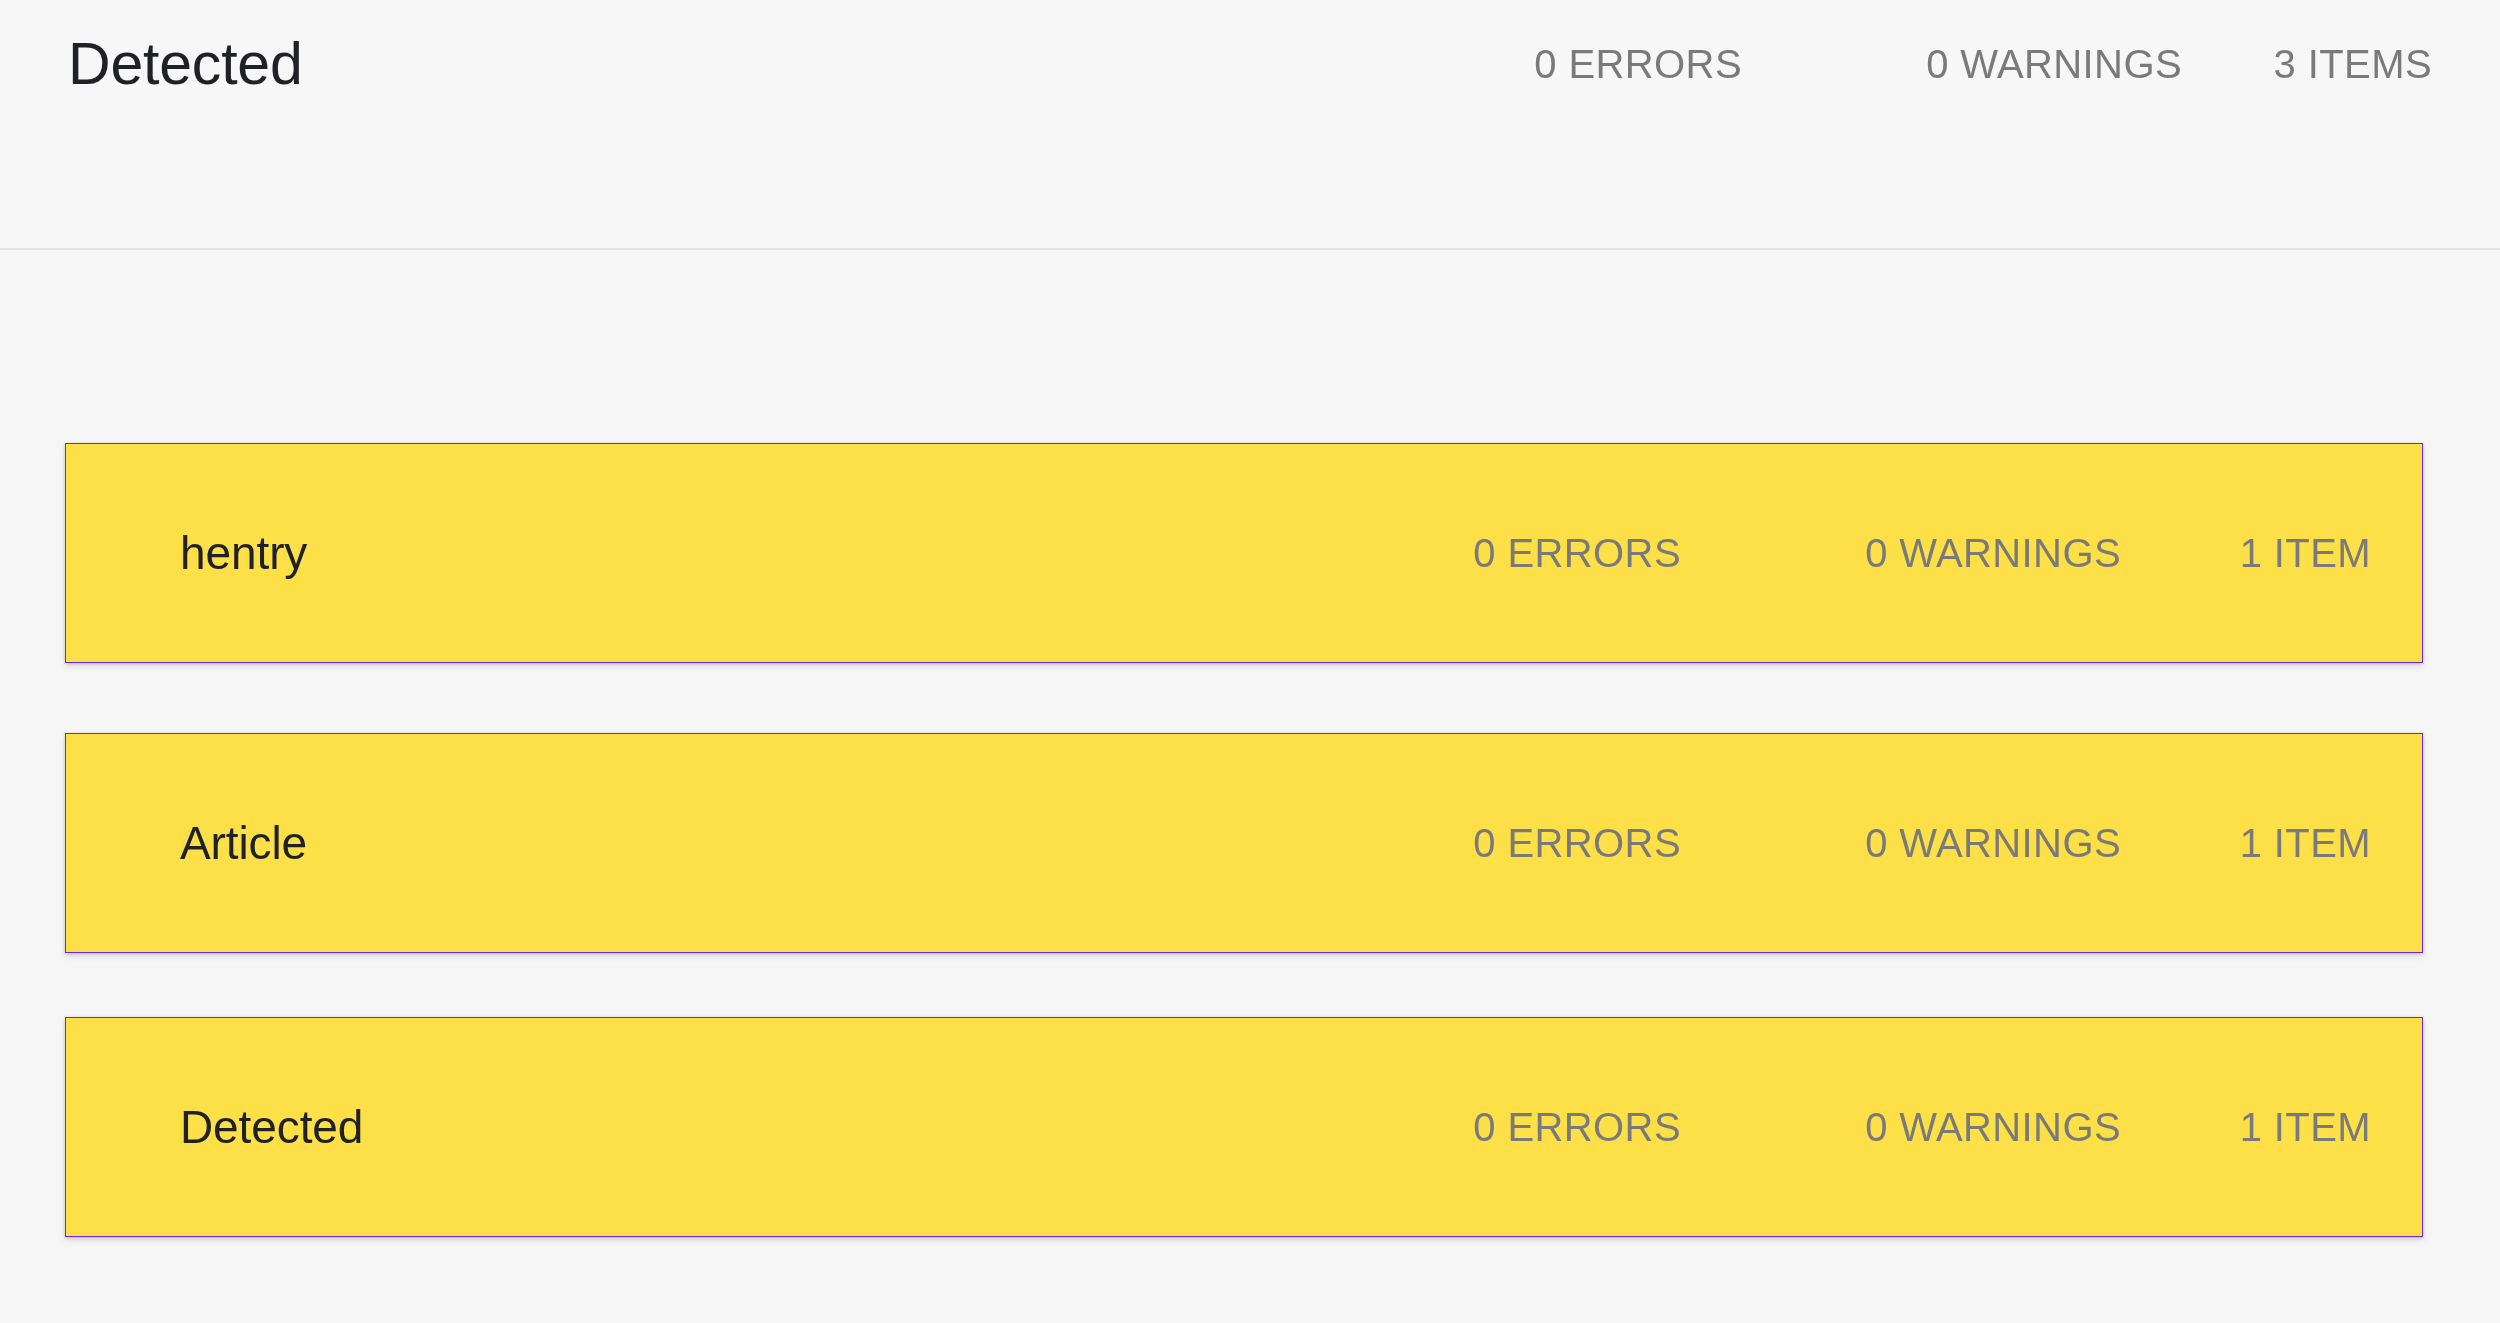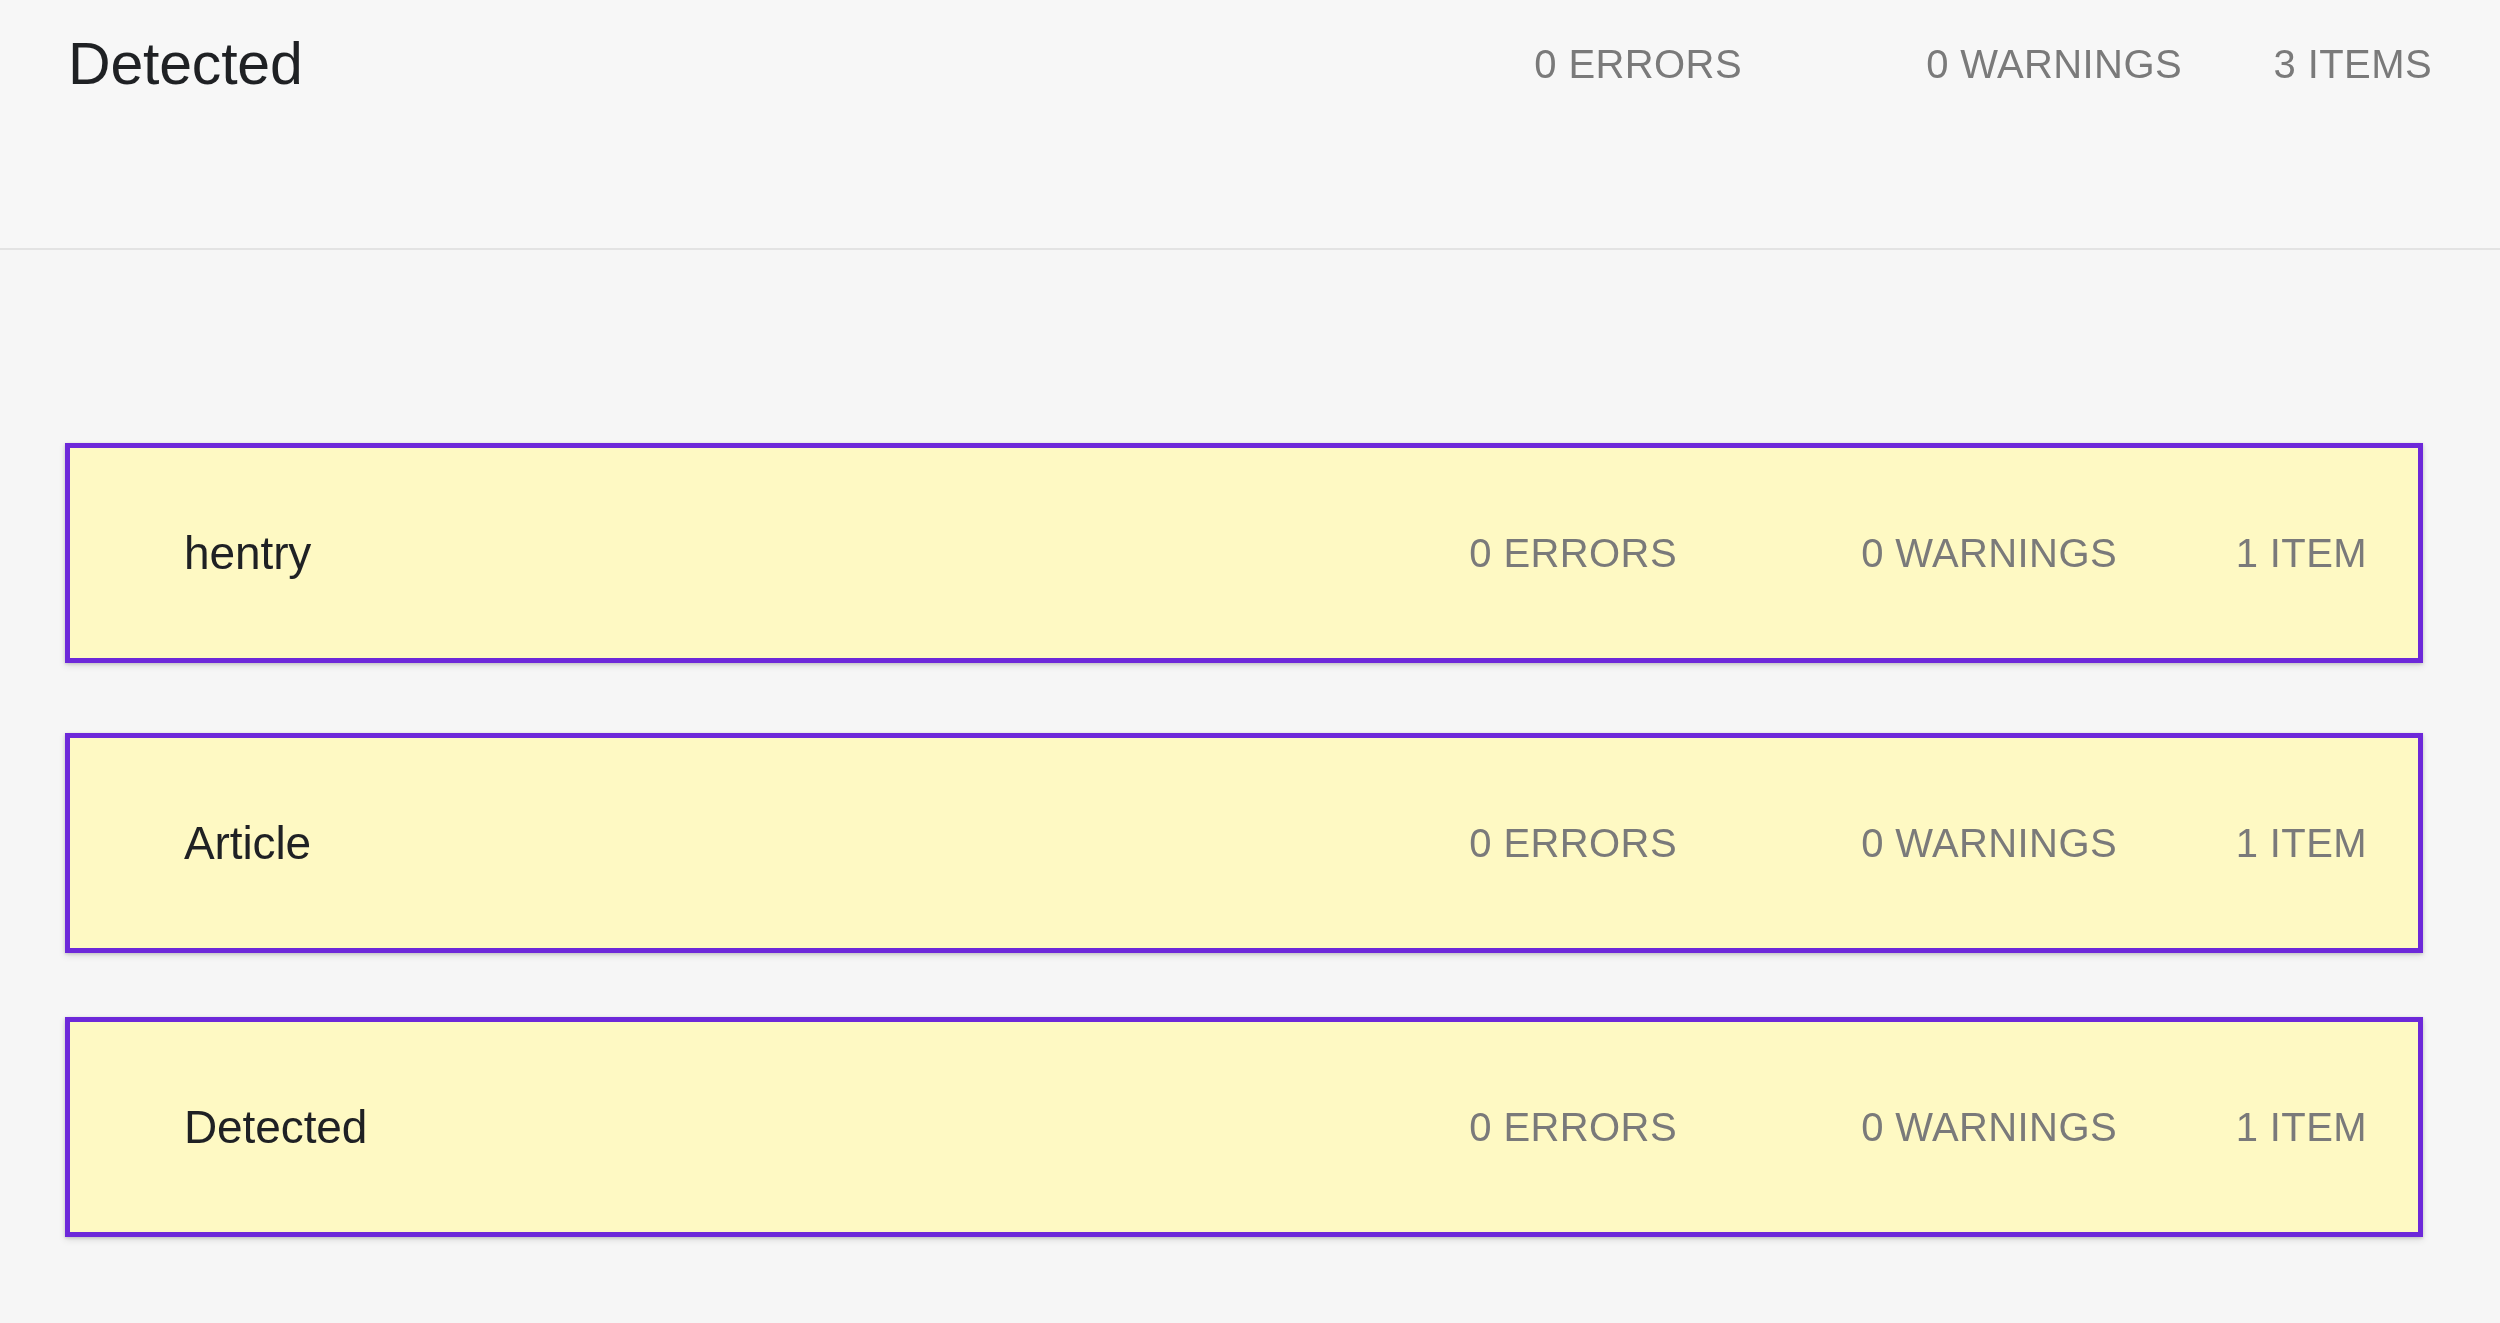--- a/index.html
+++ b/index.html
@@ -81,22 +81,22 @@
     height: 1073px;
     padding: 193px 0 0 0;
     box-sizing: border-box;
   }
 
   .detected-card {
     position: absolute;
     left: 65px;
     width: 2358px;
     height: 220px;
-    background: #fef9c3;
-    border: 5px solid #6d28d9;
+    background: #fde047;
+    border: 1px solid #6d28d9;
     box-sizing: border-box;
     box-shadow:
       0 1px 3px rgba(0, 0, 0, 0.16),
       0 3px 7px rgba(0, 0, 0, 0.10);
     display: flex;
     align-items: center;
   }
 
   .detected-card.card-0 { top: 193px; }
   .detected-card.card-1 { top: 483px; }

